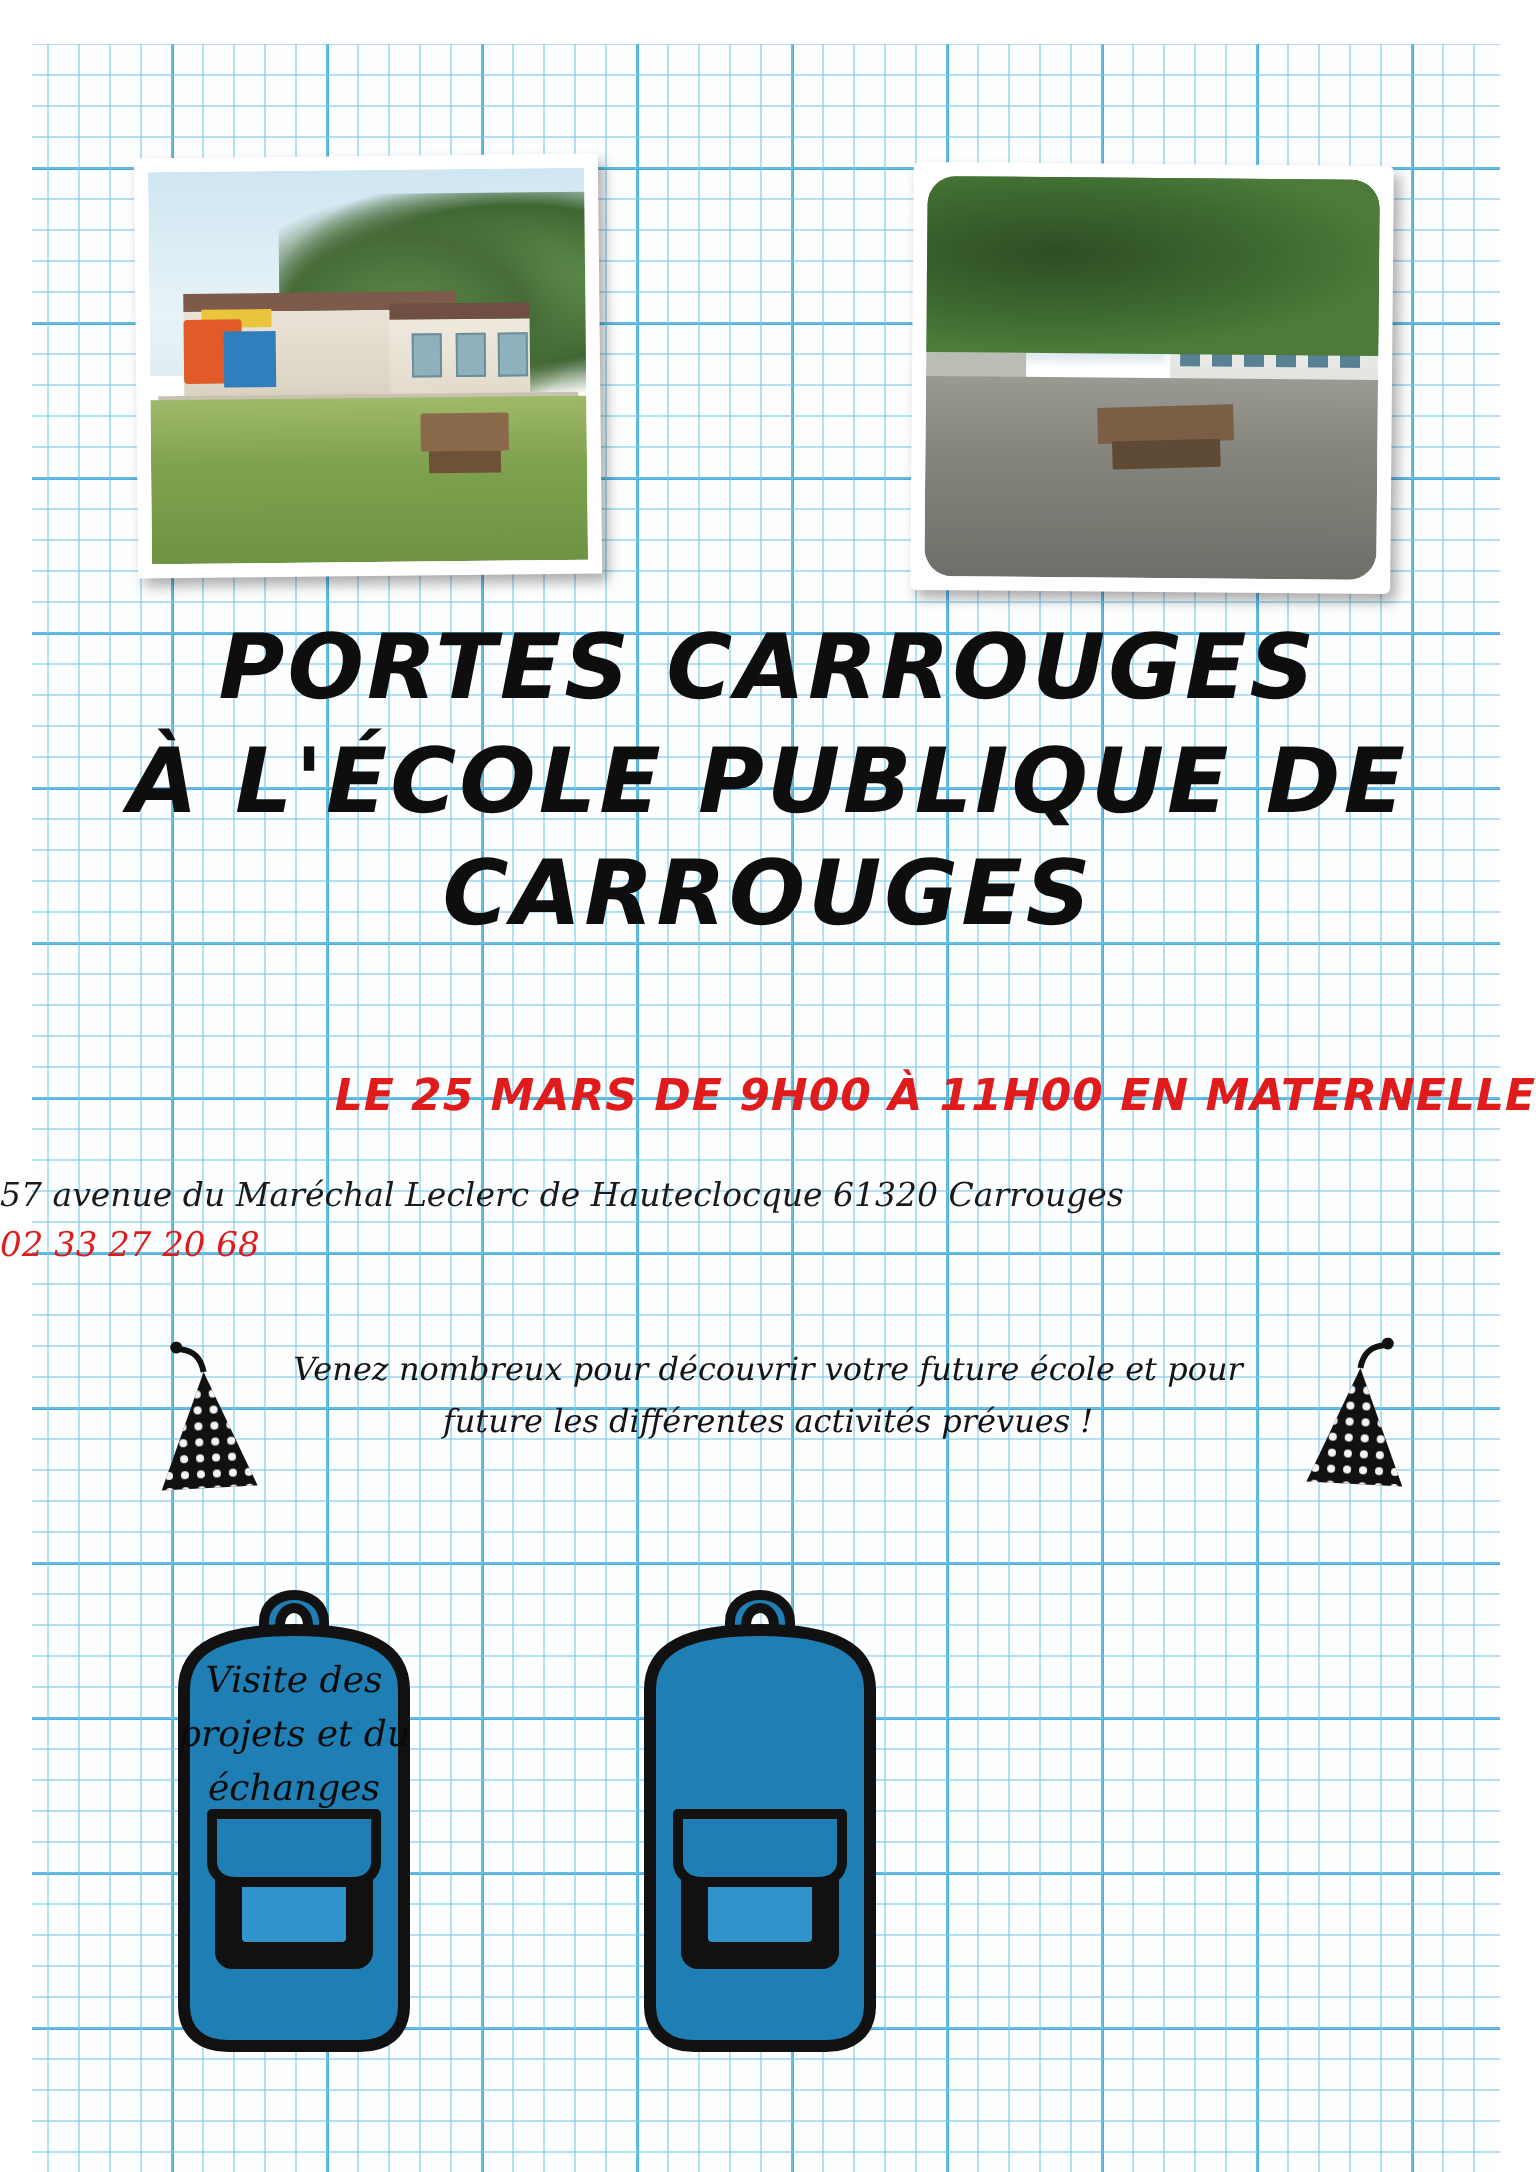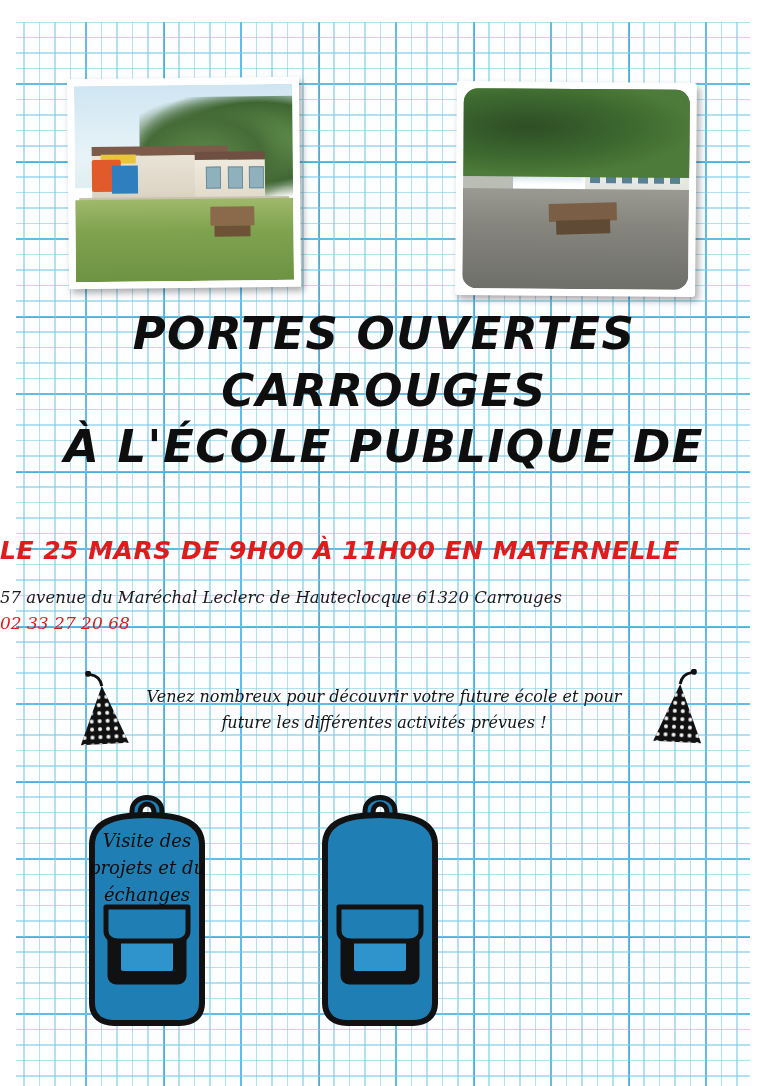--- a/index.html
+++ b/index.html
@@ -200,25 +200,25 @@
     white-space: nowrap;
   }
   .title-line.l1 { font-size: 45px; }
   .title-line.l2 { font-size: 45px; }
   .title-line.l3 { font-size: 45px; }
 
   .subtitle {
     position: absolute;
     left: 0; right: 0;
     top: 536px;
-    text-align: left;
+    text-align: right;
     font-family: "DejaVu Sans", sans-serif;
     font-weight: bold;
     font-style: italic;
-    font-size: 25px;
+    font-size: 22px;
     letter-spacing: 0.5px;
     color: #e01b1b;
     white-space: nowrap;
   }
   .address {
     position: absolute;
     left: 0; right: 0;
     top: 586px;
     text-align: left;
     font-family: "DejaVu Serif", serif;
@@ -236,21 +236,20 @@
   .invite {
     position: absolute;
     left: 120px; right: 120px;
     top: 672px;
     text-align: center;
     font-family: "DejaVu Serif", serif;
     font-style: italic;
     font-size: 16px;
     color: #141414;
     line-height: 1.65;
-    margin-top: 12px;
   }
 
   
   .hat { position: absolute; width: 62px; height: 78px; }
   #hat-left { left: 72px; top: 670px; transform: rotate(-3deg); }
   #hat-right { left: 648px; top: 668px; transform: rotate(3deg); }
 
   
   .bag {
     position: absolute;
@@ -310,23 +309,23 @@
       <div class="p2-building"></div>
       <div class="p2-winband"></div>
       <div class="p2-wall"></div>
       <div class="p2-ground"></div>
       <div class="p2-canopy"></div>
       <div class="p2-bench"></div>
     </div>
   </div>
 
   <div class="title-block">
-    <div class="title-line l1">PORTES OUVERTES</div>
+    <div class="title-line l1">PORTES CARROUGES</div>
+    <div class="title-line l2">À L'ÉCOLE PUBLIQUE DE</div>
     <div class="title-line l3">CARROUGES</div>
-    <div class="title-line l2">À L'ÉCOLE PUBLIQUE DE</div>
   </div>
 
   <div class="subtitle">LE 25 MARS DE 9H00 À 11H00 EN MATERNELLE</div>
 
   <div class="address">
     <div>57 avenue du Maréchal Leclerc de Hauteclocque 61320 Carrouges</div>
     <div class="phone">02 33 27 20 68</div>
   </div>
 
   <div class="invite">

